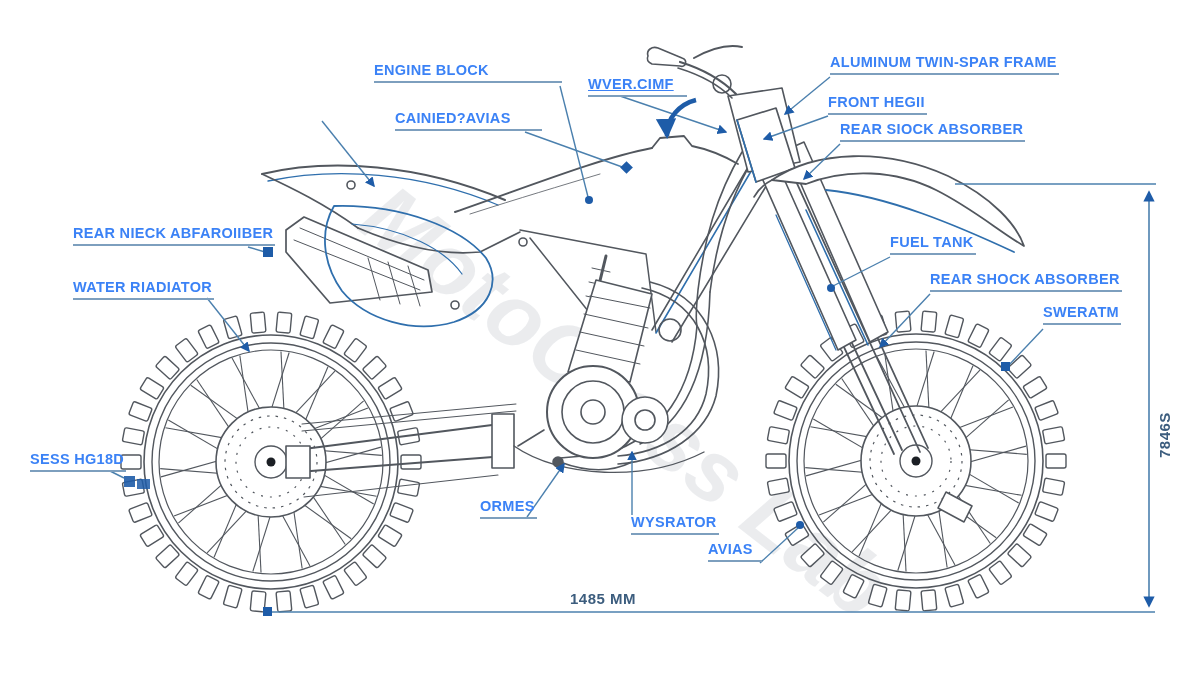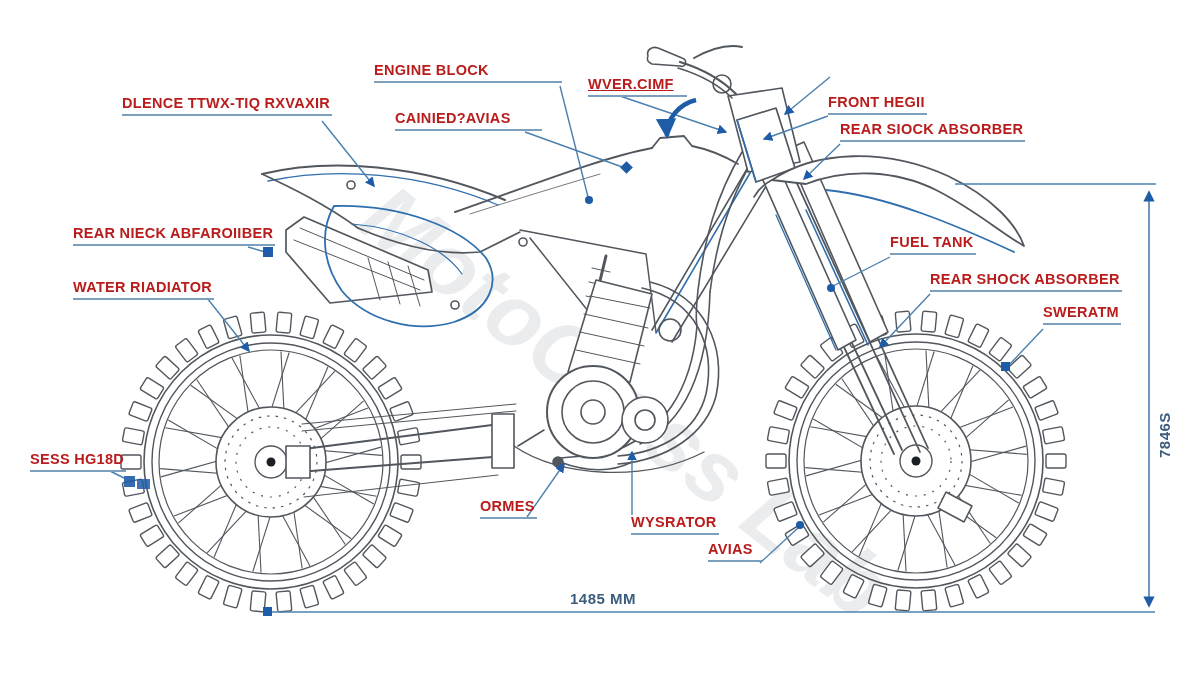--- a/index.html
+++ b/index.html
@@ -1,19 +1,19 @@
 <!DOCTYPE html>
 <html><head>
 <meta charset="utf-8">
 <style>
   html,body{margin:0;padding:0;background:#fff;}
   .stage{position:relative;width:1200px;height:675px;background:#ffffff;overflow:hidden;
          font-family:"Liberation Sans",sans-serif;}
   svg{position:absolute;left:0;top:0;}
-  .lbl{position:absolute;color:#b91c1c;font-size:14.5px;font-weight:600;letter-spacing:.3px;
+  .lbl{position:absolute;color:#3b82f6;font-size:14.5px;font-weight:600;letter-spacing:.3px;
        white-space:nowrap;border-bottom:2px solid #7d9fbe;padding:0 2px 3px 0;line-height:1.05;}
   .dimtxt{position:absolute;color:#3c5d7e;font-size:15px;font-weight:600;letter-spacing:.5px;
           white-space:nowrap;}
   
   #lbl-engine-block{left:374px;top:63px;min-width:186px;}
   #lbl-cainied{left:380px;top:111px;min-width:145px;margin-left:15px;}
   #lbl-dlence{left:122px;top:96px;min-width:200px;}
   #lbl-wver-cimf{left:588px;top:77px;min-width:97px;text-decoration:underline;}
   #lbl-aluminum-frame{left:830px;top:55px;min-width:180px;}
   #lbl-front-hegii{left:828px;top:95px;min-width:80px;}
@@ -320,22 +320,22 @@
   <g fill="none" stroke="#4b80ae" stroke-width="1.6">
     <line x1="268" y1="612" x2="1155" y2="612"></line>
     <rect x="263" y="607" width="9" height="9" fill="#1e5ca8" stroke="none"></rect>
     <line x1="955" y1="184" x2="1156" y2="184"></line>
     <line x1="1149" y1="192" x2="1149" y2="606" marker-start="url(#arr)" marker-end="url(#arr)"></line>
   </g>
 </svg>
 
 <div class="lbl" id="lbl-engine-block">ENGINE BLOCK</div>
 <div class="lbl" id="lbl-cainied">CAINIED?AVIAS</div>
-<div class="lbl" id="lbl-dlence">DLENCE TTWX-TIQ RXVAXIR</div>
 <div class="lbl" id="lbl-wver-cimf">WVER.CIMF</div>
+<div class="lbl" id="lbl-aluminum-frame">ALUMINUM TWIN-SPAR FRAME</div>
 <div class="lbl" id="lbl-front-hegii">FRONT HEGII</div>
 <div class="lbl" id="lbl-rear-siock">REAR SIOCK ABSORBER</div>
 <div class="lbl" id="lbl-rear-nieck">REAR NIECK ABFAROIIBER</div>
 <div class="lbl" id="lbl-water-radiator">WATER RIADIATOR</div>
 <div class="lbl" id="lbl-fuel-tank">FUEL TANK</div>
 <div class="lbl" id="lbl-rear-shock">REAR SHOCK ABSORBER</div>
 <div class="lbl" id="lbl-sweratm">SWERATM</div>
 <div class="lbl" id="lbl-sess">SESS HG18D</div>
 <div class="lbl" id="lbl-ormes">ORMES</div>
 <div class="lbl" id="lbl-wysrator">WYSRATOR</div>

